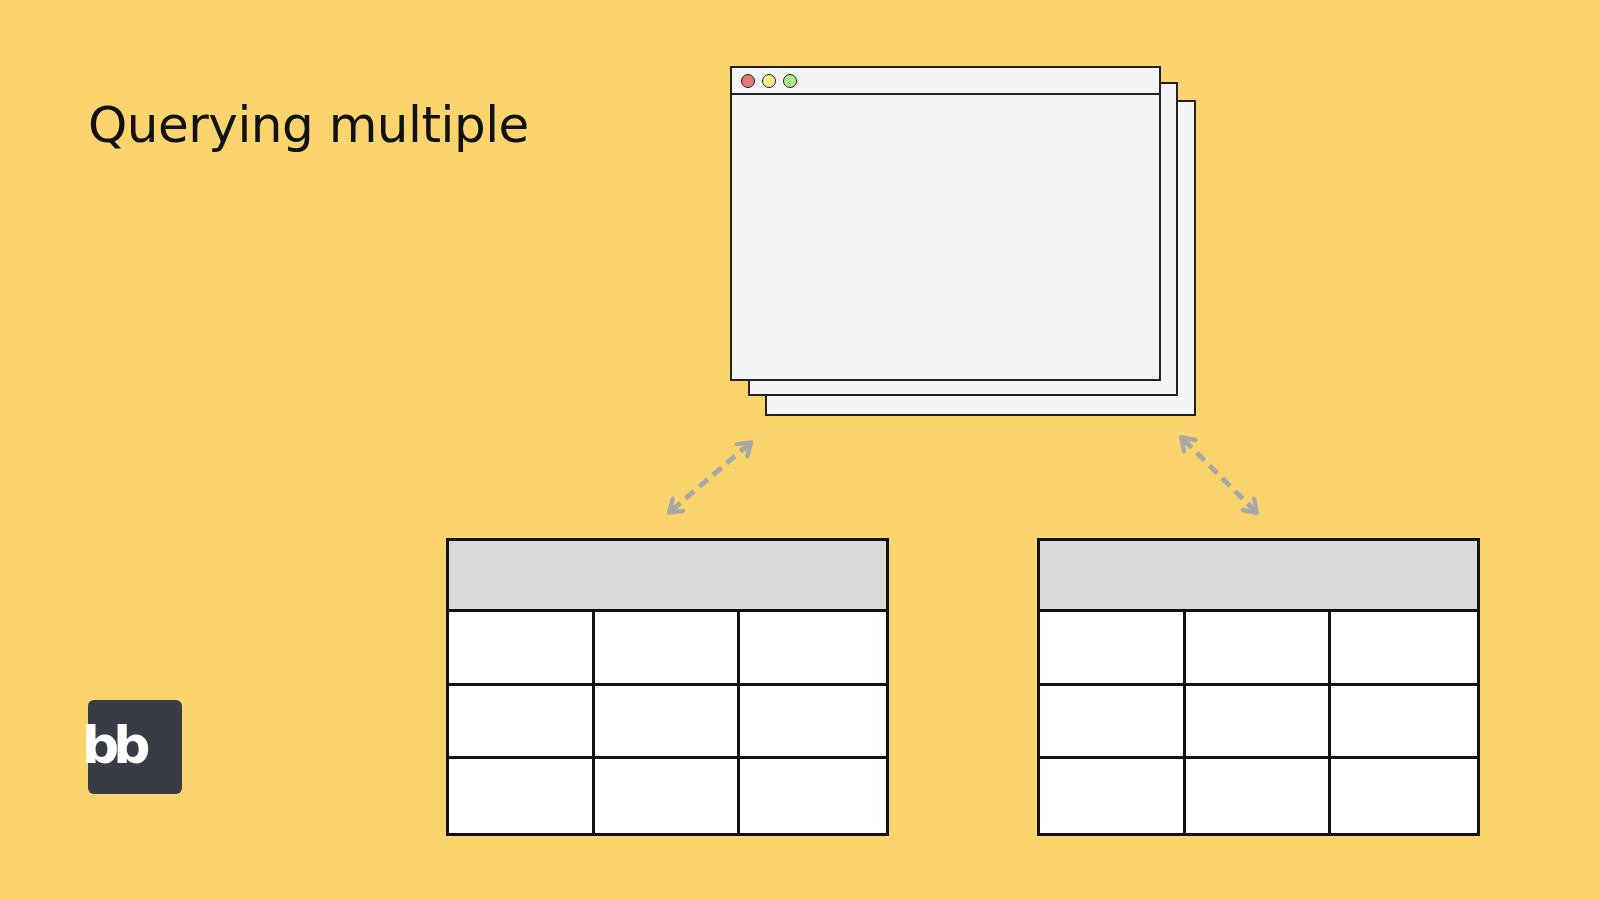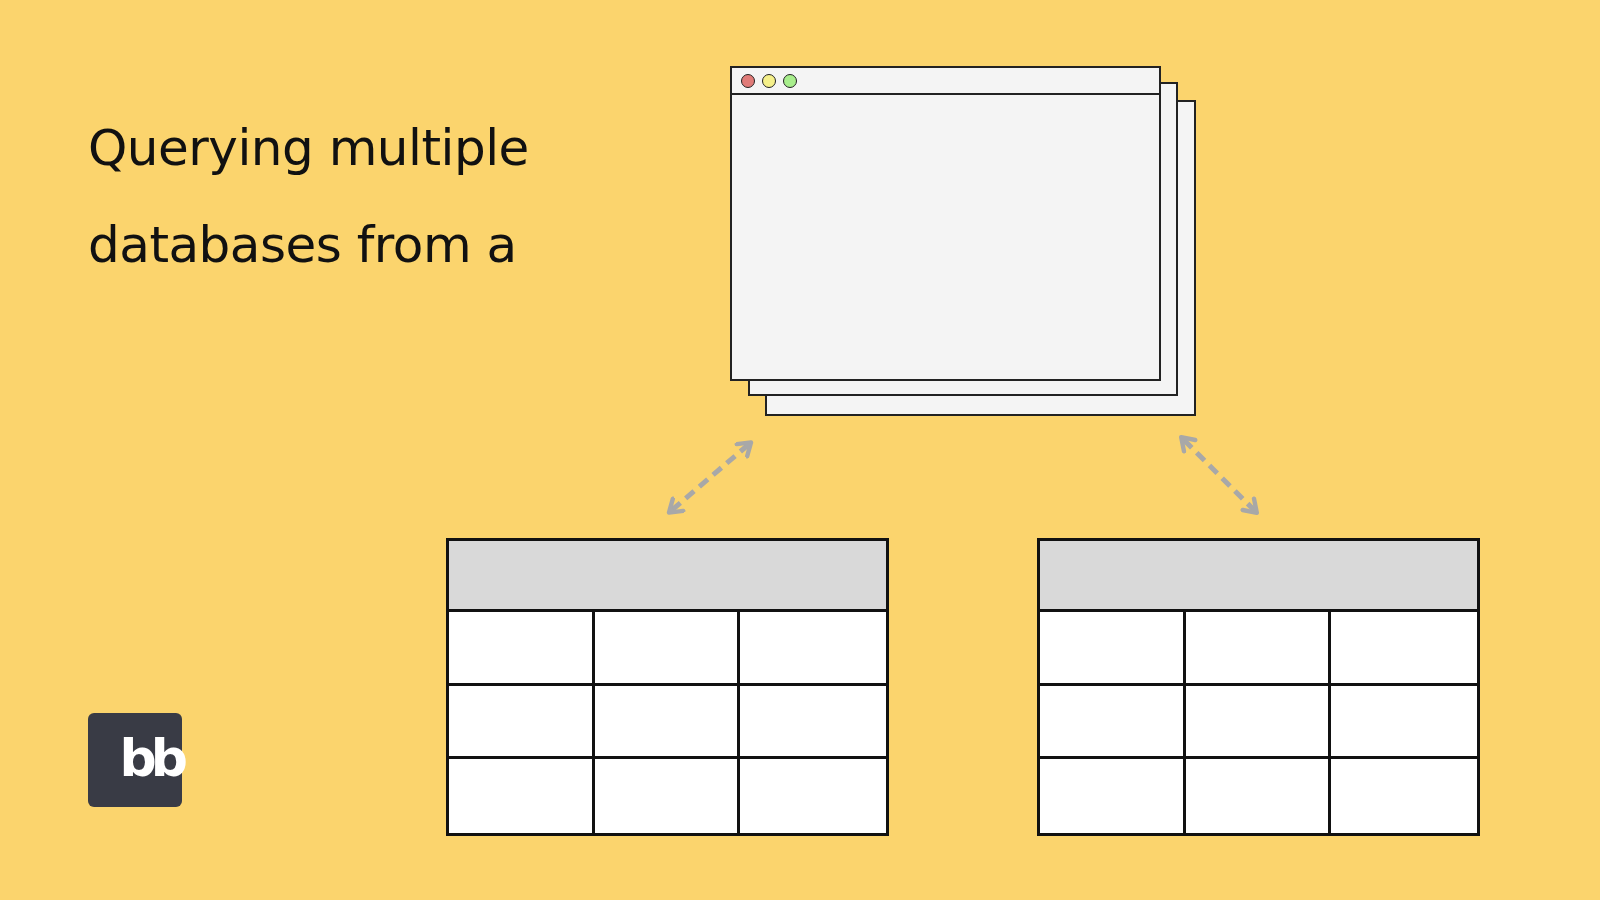--- a/index.html
+++ b/index.html
@@ -6,21 +6,21 @@
   body {
     width: 1600px; height: 900px; overflow: hidden;
     background: #FBD46D; position: relative;
     font-family: "DejaVu Sans", sans-serif;
   }
   .title {
     position: absolute; left: 88px; top: 88px; width: 520px;
     font-size: 50px; line-height: 74px; color: #111111;
     font-family: "DejaVu Sans", sans-serif; letter-spacing: -0.5px;
   }
-  .title span { display: block; white-space: nowrap; margin-top: 23px; }
+  .title span { display: block; white-space: nowrap; }
   .win {
     position: absolute; box-sizing: border-box;
     background: #F4F4F4; border: 2px solid #222;
   }
   .win.back { left: 765px; top: 100px; width: 431px; height: 316px; }
   .win.mid { left: 748px; top: 82px; width: 430px; height: 314px; }
   .win.front { left: 730px; top: 66px; width: 431px; height: 315px; }
   .titlebar {
     position: absolute; left: 0; top: 0; right: 0; height: 27px;
     border-bottom: 2px solid #222; box-sizing: border-box;
@@ -45,33 +45,32 @@
   }
   .cell {
     border-right: 3px solid #111; border-bottom: 3px solid #111;
     background: #fff;
   }
   .cell.lastcol { border-right: none; }
   .cell.lastrow { border-bottom: none; }
   .logo {
     position: absolute; left: 88px; top: 700px; width: 94px; height: 94px;
     background: #393B45; border-radius: 6px;
-    display: flex; align-items: center; justify-content: flex-end; margin-top: 13px;
+    display: flex; align-items: center; justify-content: flex-start;
   }
   .logo-text {
     color: #fff; font-family: "DejaVu Sans", sans-serif; font-weight: bold;
     font-size: 52px; letter-spacing: -6px; margin-left: -6px; margin-top: -4px;
   }
 </style>
 </head>
 <body>
 
 <div class="title">
   <span>Querying multiple</span>
-  <span>databases from a</span>
 </div>
 
 <div class="win back"></div>
 <div class="win mid"></div>
 <div class="win front">
   <div class="titlebar">
     <div class="dot" style="left:9px;background:#E07B78"></div>
     <div class="dot" style="left:30px;background:#F5F08A"></div>
     <div class="dot" style="left:51px;background:#A8EE8C"></div>
   </div>

